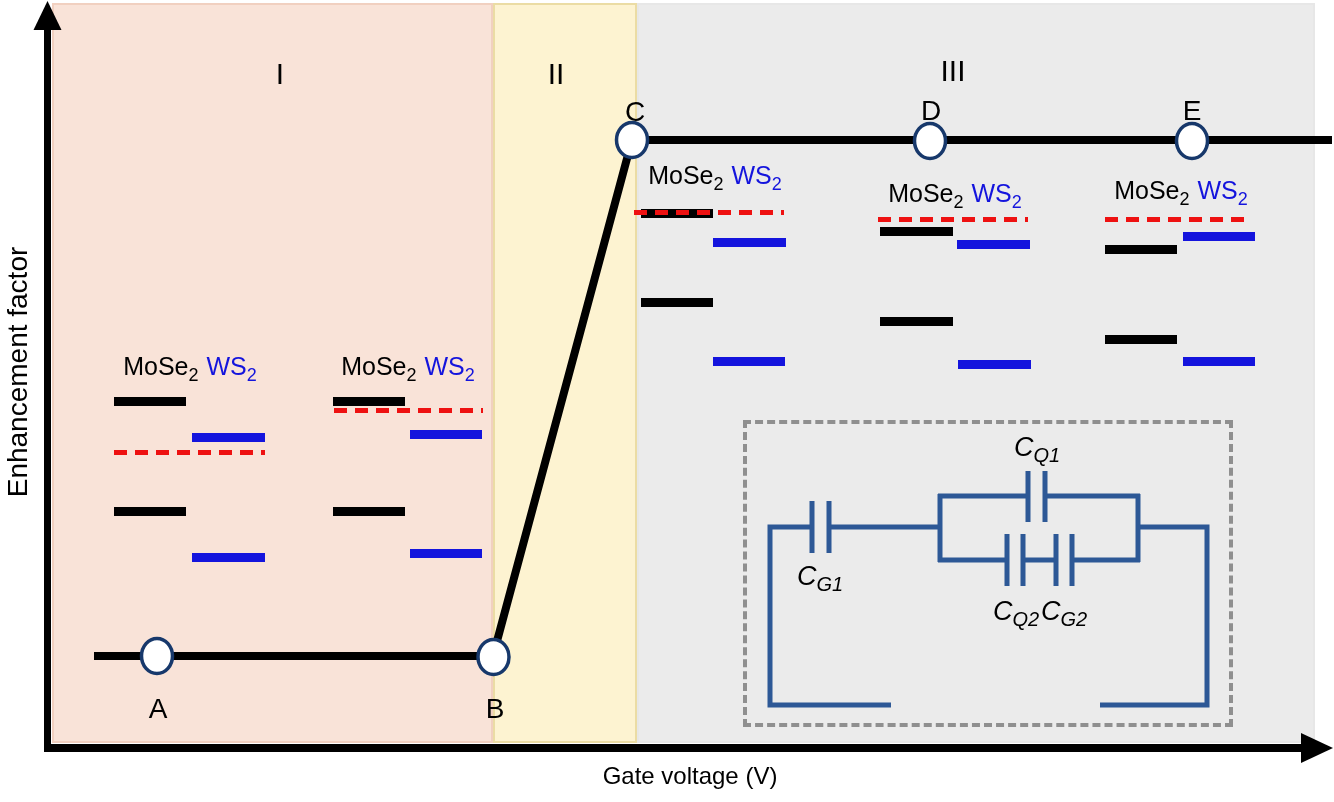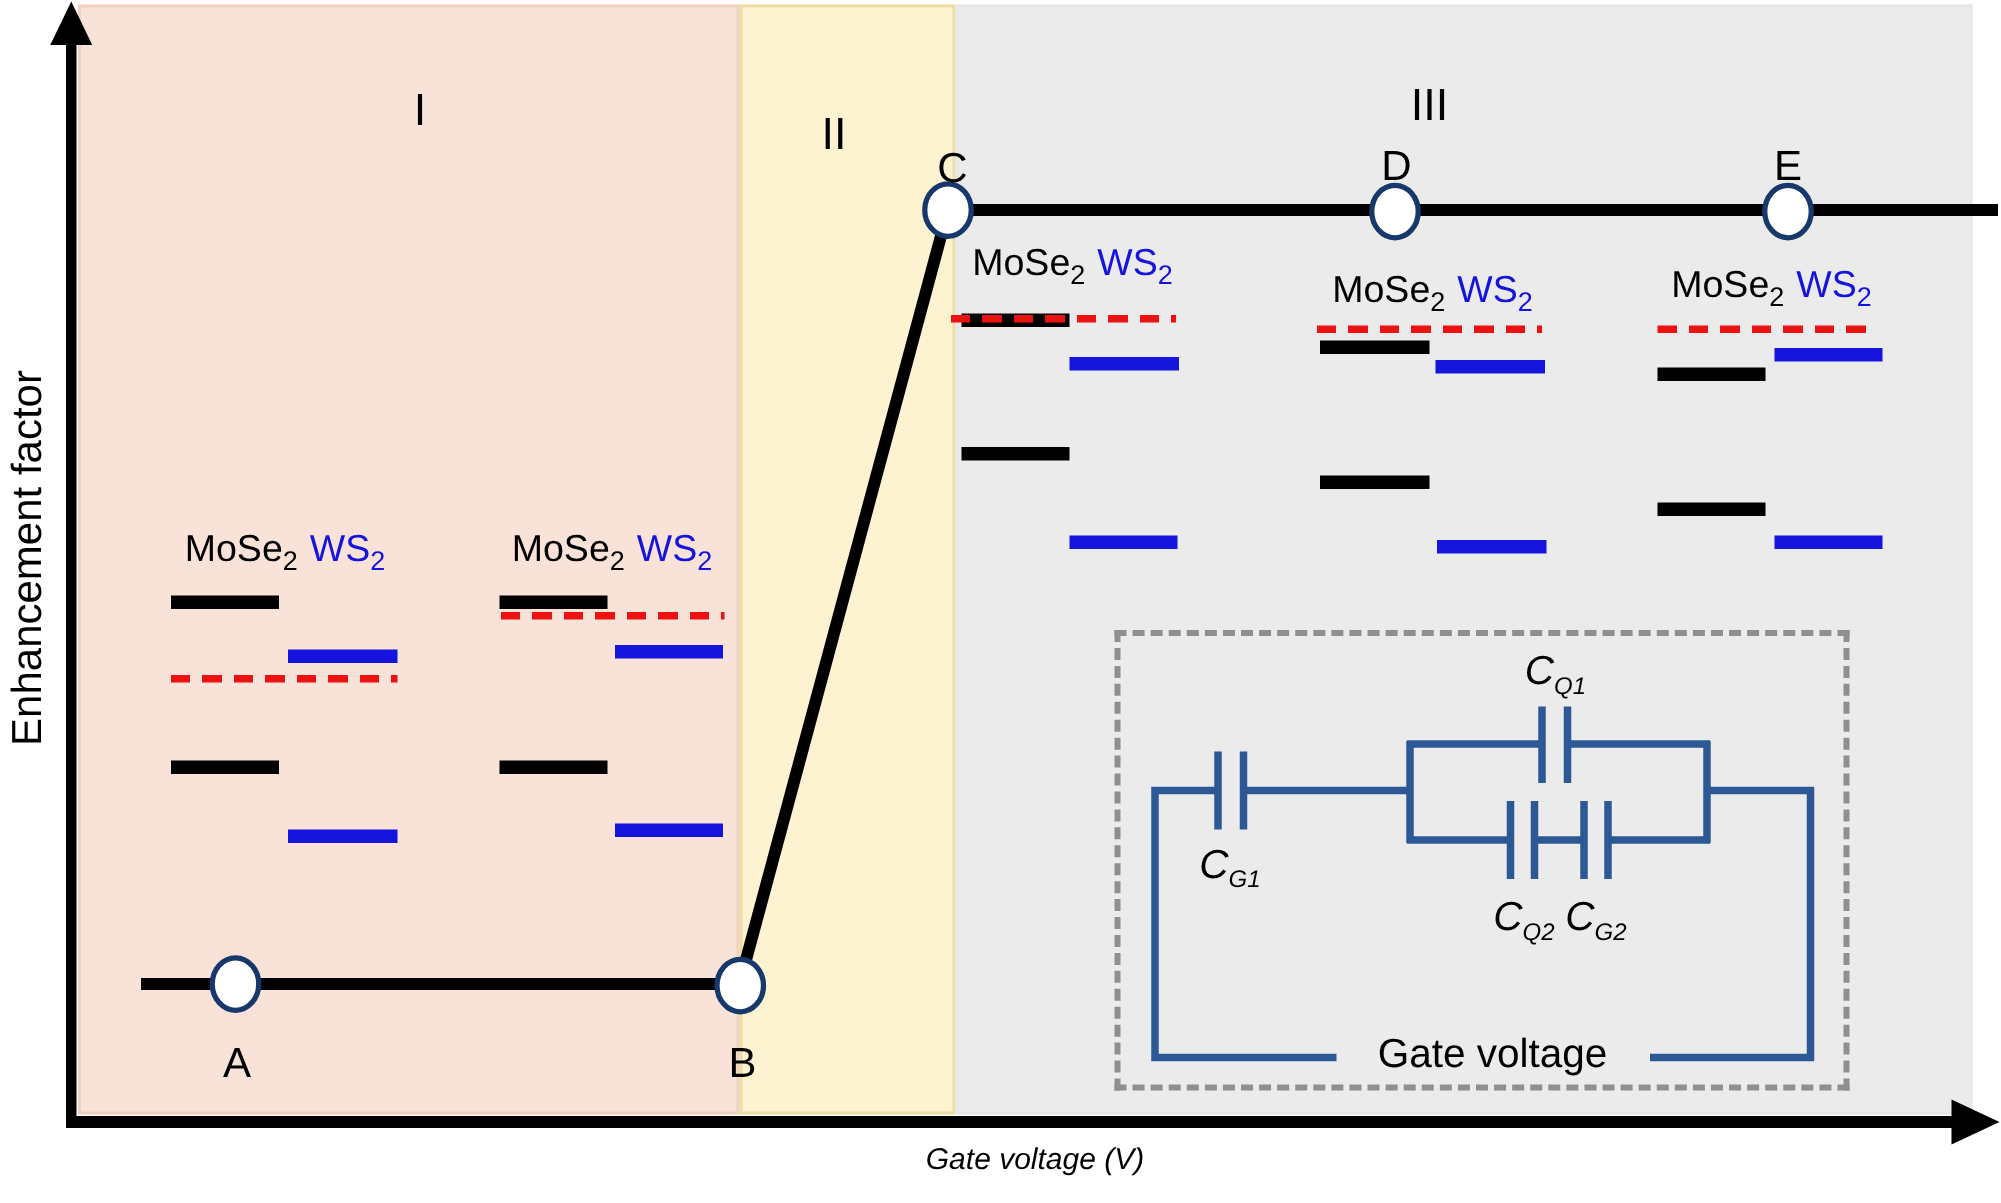--- a/index.html
+++ b/index.html
@@ -10,23 +10,23 @@
   #regionII{left:493px;width:144px;background:#fdf3d1;border:2px solid #ebdca4;}
   #regionIII{left:637px;width:678px;background:#ebebeb;border:2px solid #e7e7e7;}
   svg.layer{position:absolute;left:0;top:0;}
   .lbl{position:absolute;transform:translateX(-50%);white-space:nowrap;}
   .numeral{font-size:30px;}
   .pt{font-size:28px;}
   .mat{font-size:25px;}
   .mat sub{font-size:18px;}
   .mat .ws{color:#1414dd;margin-left:8px;}
   .cap{font-size:27px;font-style:italic;}
-  .cap sub{font-size:16px;font-style:italic;}
+  .cap sub{font-size:20px;font-style:italic;}
   .gv{font-size:27px;}
-  .xlabel{font-size:20px;font-style:italic;}
+  .xlabel{font-size:24px;}
   #ylabel{position:absolute;left:18px;top:372px;transform:translate(-50%,-50%) rotate(-90deg);
           font-size:28px;white-space:nowrap;}
   .inset{position:absolute;left:743px;top:420px;width:490px;height:307px;
          border:4px dashed #8f8f8f;box-sizing:border-box;}
   .bar{position:absolute;height:9px;background:#000;}
   .bar.blue{background:#1414dd;}
   .fermi{position:absolute;height:5px;
          background:repeating-linear-gradient(90deg,#ee1111 0 13px,rgba(0,0,0,0) 13px 21px);}
 </style>
 </head>
@@ -98,21 +98,21 @@
   <div class="fermi" style="left:1105px;top:217px;width:147px"></div>
   <div class="bar blue" style="left:1183px;top:232px;width:72px"></div>
   <div class="bar" style="left:1105px;top:245px;width:72px"></div>
   <div class="bar" style="left:1105px;top:335px;width:72px"></div>
   <div class="bar blue" style="left:1183px;top:357px;width:72px"></div>
 
   <div id="ylabel">Enhancement factor</div>
   <div class="lbl xlabel" style="left:690px;top:762px">Gate voltage (V)</div>
 
   <div class="lbl numeral" style="left:280px;top:57px">I</div>
-  <div class="lbl numeral" style="left:556px;top:73px">II</div>
+  <div class="lbl numeral" style="left:556px;top:57px">II</div>
   <div class="lbl numeral" style="left:953px;top:54px">III</div>
 
   <div class="lbl pt" style="left:158px;top:693px">A</div>
   <div class="lbl pt" style="left:495px;top:693px">B</div>
   <div class="lbl pt" style="left:635px;top:96px">C</div>
   <div class="lbl pt" style="left:931px;top:95px">D</div>
   <div class="lbl pt" style="left:1192px;top:95px">E</div>
 
   <div class="lbl mat" style="left:190px;top:352px">
     <span><span>MoSe</span><sub>2</sub></span><span class="ws"><span>WS</span><sub>2</sub></span>
@@ -128,15 +128,14 @@
   </div>
   <div class="lbl mat" style="left:1181px;top:176px">
     <span><span>MoSe</span><sub>2</sub></span><span class="ws"><span>WS</span><sub>2</sub></span>
   </div>
 
   <div class="lbl cap" style="left:1037px;top:432px"><span>C</span><sub>Q1</sub></div>
   <div class="lbl cap" style="left:820px;top:561px"><span>C</span><sub>G1</sub></div>
   <div class="lbl cap" style="left:1064px;top:596px"><span>C</span><sub>G2</sub></div>
   <div class="lbl cap" style="left:1016px;top:596px"><span>C</span><sub>Q2</sub></div>
 
-  <div class="lbl gv" style="left:995px;top:687px">Gate voltage</div>
 
 </div>
 
 </body></html>

